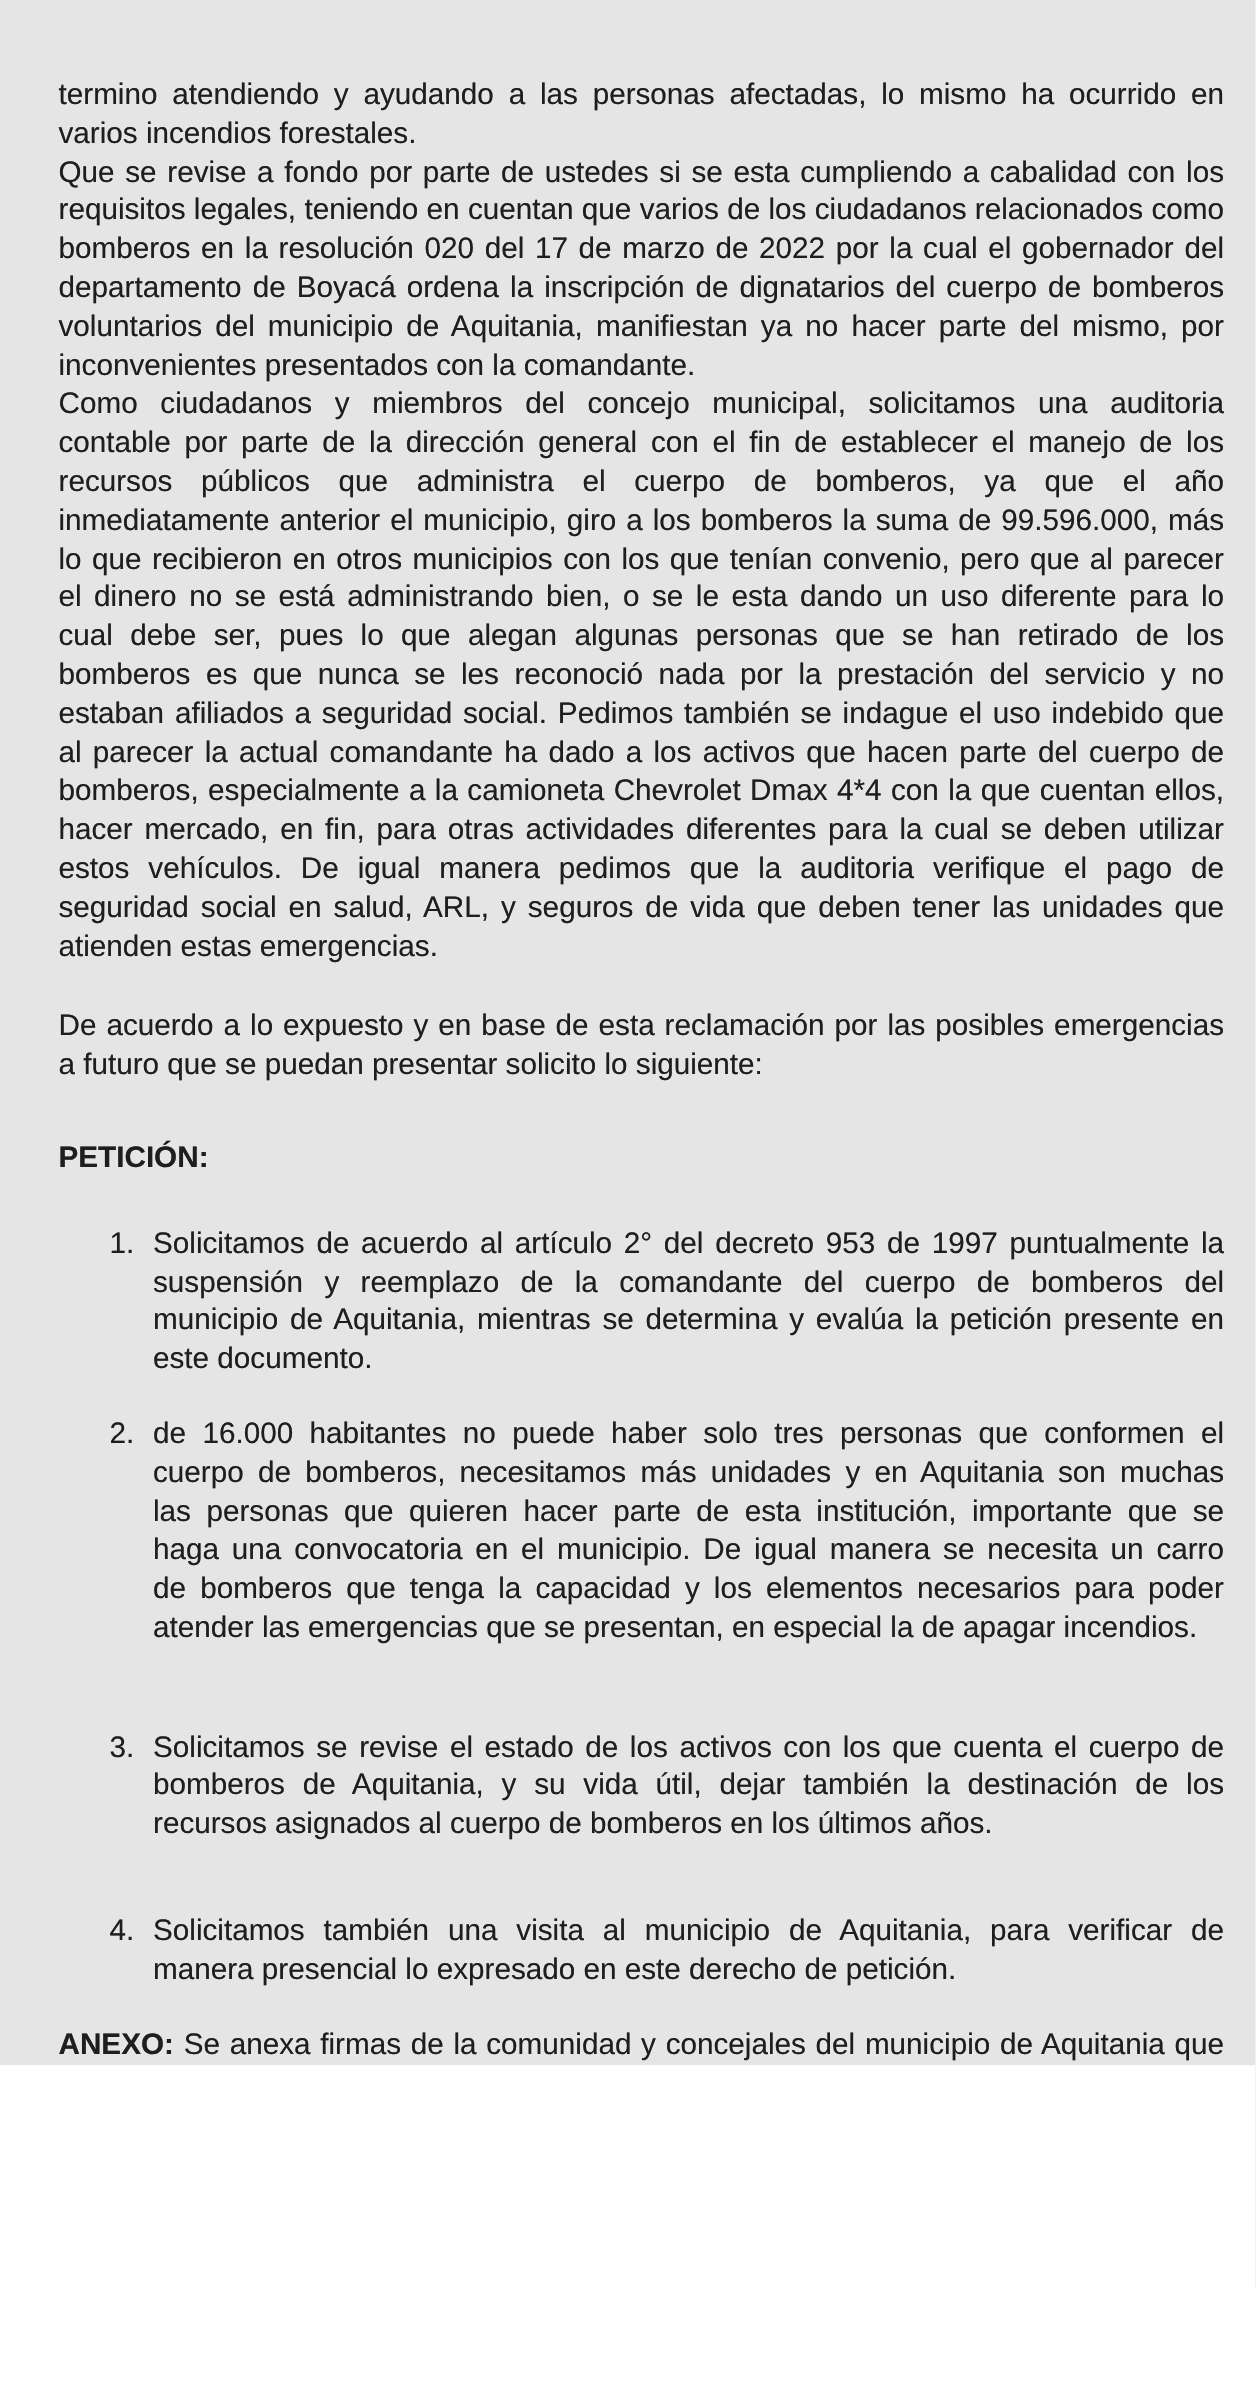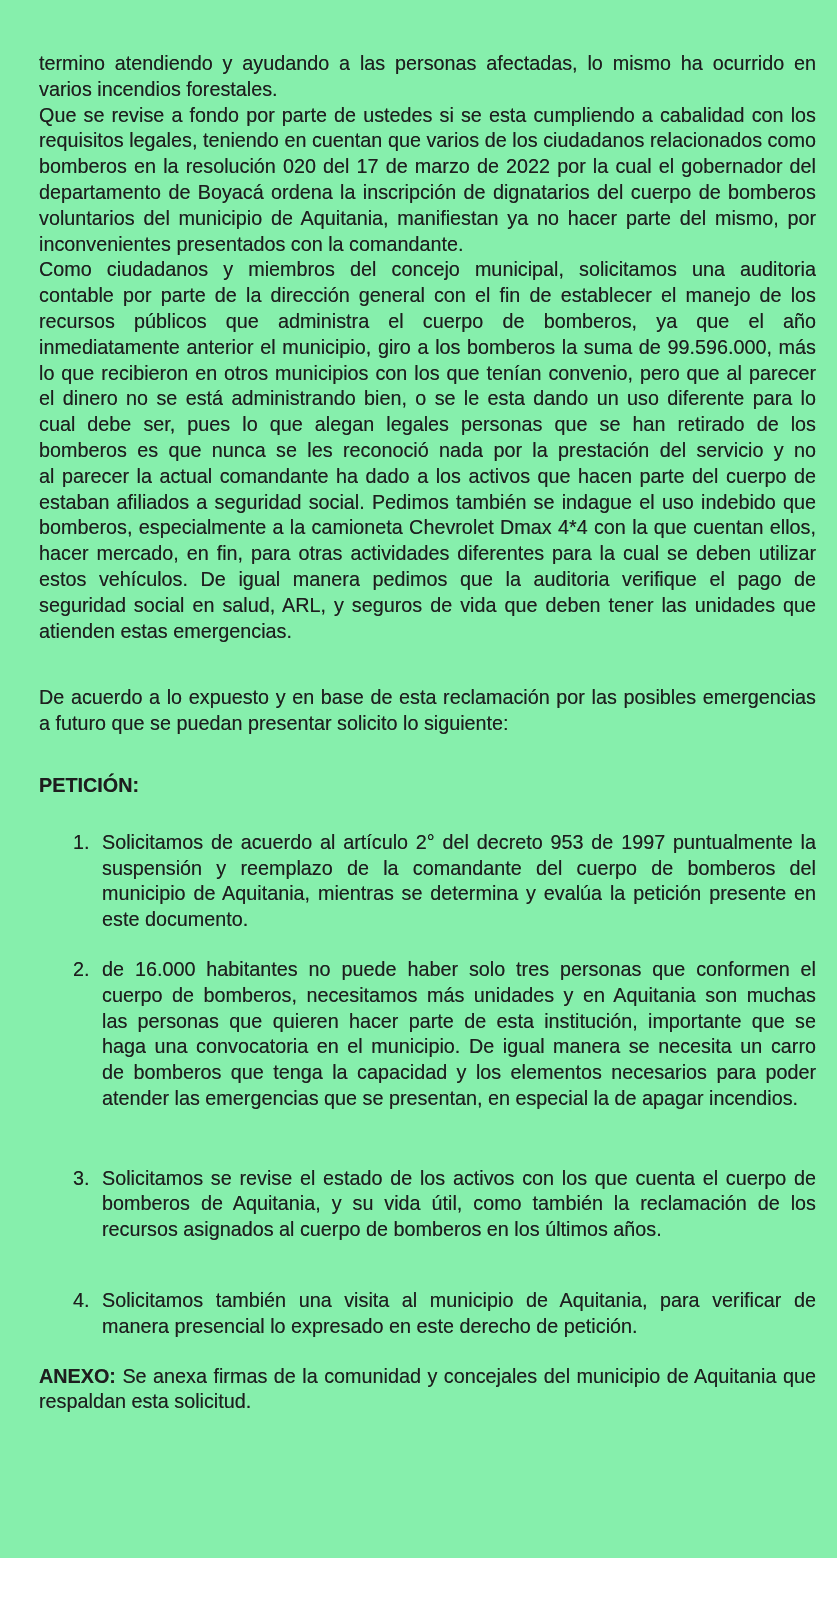--- a/index.html
+++ b/index.html
@@ -3,22 +3,22 @@
 <meta charset="utf-8">
 <style>
   html, body {
     margin: 0;
     padding: 0;
     background: #ffffff;
   }
   .page {
     position: relative;
     width: 837px;
-    height: 1558px;
-    background: #86efac;
+    height: 1377px;
+    background: #e5e5e5;
     overflow: hidden;
     font-family: "Liberation Sans", "DejaVu Sans", sans-serif;
     color: #1e1e1e;
   }
   .doc {
     position: absolute;
     left: 39px;
     top: 51px;
     width: 777px;
     font-size: 19.8px;
@@ -56,31 +56,31 @@
         <div class="line jl">voluntarios del municipio de Aquitania, manifiestan ya no hacer parte del mismo, por</div>
         <div class="line ll">inconvenientes presentados con la comandante.</div>
       </div>
       <div class="block p">
         <div class="line jl">Como ciudadanos y miembros del concejo municipal, solicitamos una auditoria</div>
         <div class="line jl">contable por parte de la dirección general con el fin de establecer el manejo de los</div>
         <div class="line jl">recursos públicos que administra el cuerpo de bomberos, ya que el año</div>
         <div class="line jl">inmediatamente anterior el municipio, giro a los bomberos la suma de 99.596.000, más</div>
         <div class="line jl">lo que recibieron en otros municipios con los que tenían convenio, pero que al parecer</div>
         <div class="line jl">el dinero no se está administrando bien, o se le esta dando un uso diferente para lo</div>
-        <div class="line jl">cual debe ser, pues lo que alegan legales personas que se han retirado de los</div>
+        <div class="line jl">cual debe ser, pues lo que alegan algunas personas que se han retirado de los</div>
         <div class="line jl">bomberos es que nunca se les reconoció nada por la prestación del servicio y no</div>
+        <div class="line jl">estaban afiliados a seguridad social. Pedimos también se indague el uso indebido que</div>
         <div class="line jl">al parecer la actual comandante ha dado a los activos que hacen parte del cuerpo de</div>
-        <div class="line jl">estaban afiliados a seguridad social. Pedimos también se indague el uso indebido que</div>
         <div class="line jl">bomberos, especialmente a la camioneta Chevrolet Dmax 4*4 con la que cuentan ellos,</div>
         <div class="line jl">hacer mercado, en fin, para otras actividades diferentes para la cual se deben utilizar</div>
         <div class="line jl">estos vehículos. De igual manera pedimos que la auditoria verifique el pago de</div>
         <div class="line jl">seguridad social en salud, ARL, y seguros de vida que deben tener las unidades que</div>
         <div class="line ll">atienden estas emergencias.</div>
       </div>
-      <div class="block p" style="margin-top: 41px;">
+      <div class="block p" style="margin-top: 28px;">
         <div class="line jl">De acuerdo a lo expuesto y en base de esta reclamación por las posibles emergencias</div>
         <div class="line ll">a futuro que se puedan presentar solicito lo siguiente:</div>
       </div>
       <div class="block heading" style="margin-top: 36px;"><span>PETICIÓN:</span></div>
       <div class="block li" style="margin-top: 31px;">
         <span class="num">1.</span>
         <div class="litext">
           <div class="line jl">Solicitamos de acuerdo al artículo 2° del decreto 953 de 1997 puntualmente la</div>
           <div class="line jl">suspensión y reemplazo de la comandante del cuerpo de bomberos del</div>
           <div class="line jl">municipio de Aquitania, mientras se determina y evalúa la petición presente en</div>
@@ -95,21 +95,21 @@
           <div class="line jl">las personas que quieren hacer parte de esta institución, importante que se</div>
           <div class="line jl">haga una convocatoria en el municipio. De igual manera se necesita un carro</div>
           <div class="line jl">de bomberos que tenga la capacidad y los elementos necesarios para poder</div>
           <div class="line ll">atender las emergencias que se presentan, en especial la de apagar incendios.</div>
         </div>
       </div>
       <div class="block li" style="margin-top: 54px;">
         <span class="num">3.</span>
         <div class="litext">
           <div class="line jl">Solicitamos se revise el estado de los activos con los que cuenta el cuerpo de</div>
-          <div class="line jl">bomberos de Aquitania, y su vida útil, como también la reclamación de los</div>
+          <div class="line jl">bomberos de Aquitania, y su vida útil, dejar también la destinación de los</div>
           <div class="line ll">recursos asignados al cuerpo de bomberos en los últimos años.</div>
         </div>
       </div>
       <div class="block li" style="margin-top: 45px;">
         <span class="num">4.</span>
         <div class="litext">
           <div class="line jl">Solicitamos también una visita al municipio de Aquitania, para verificar de</div>
           <div class="line ll">manera presencial lo expresado en este derecho de petición.</div>
         </div>
       </div>

